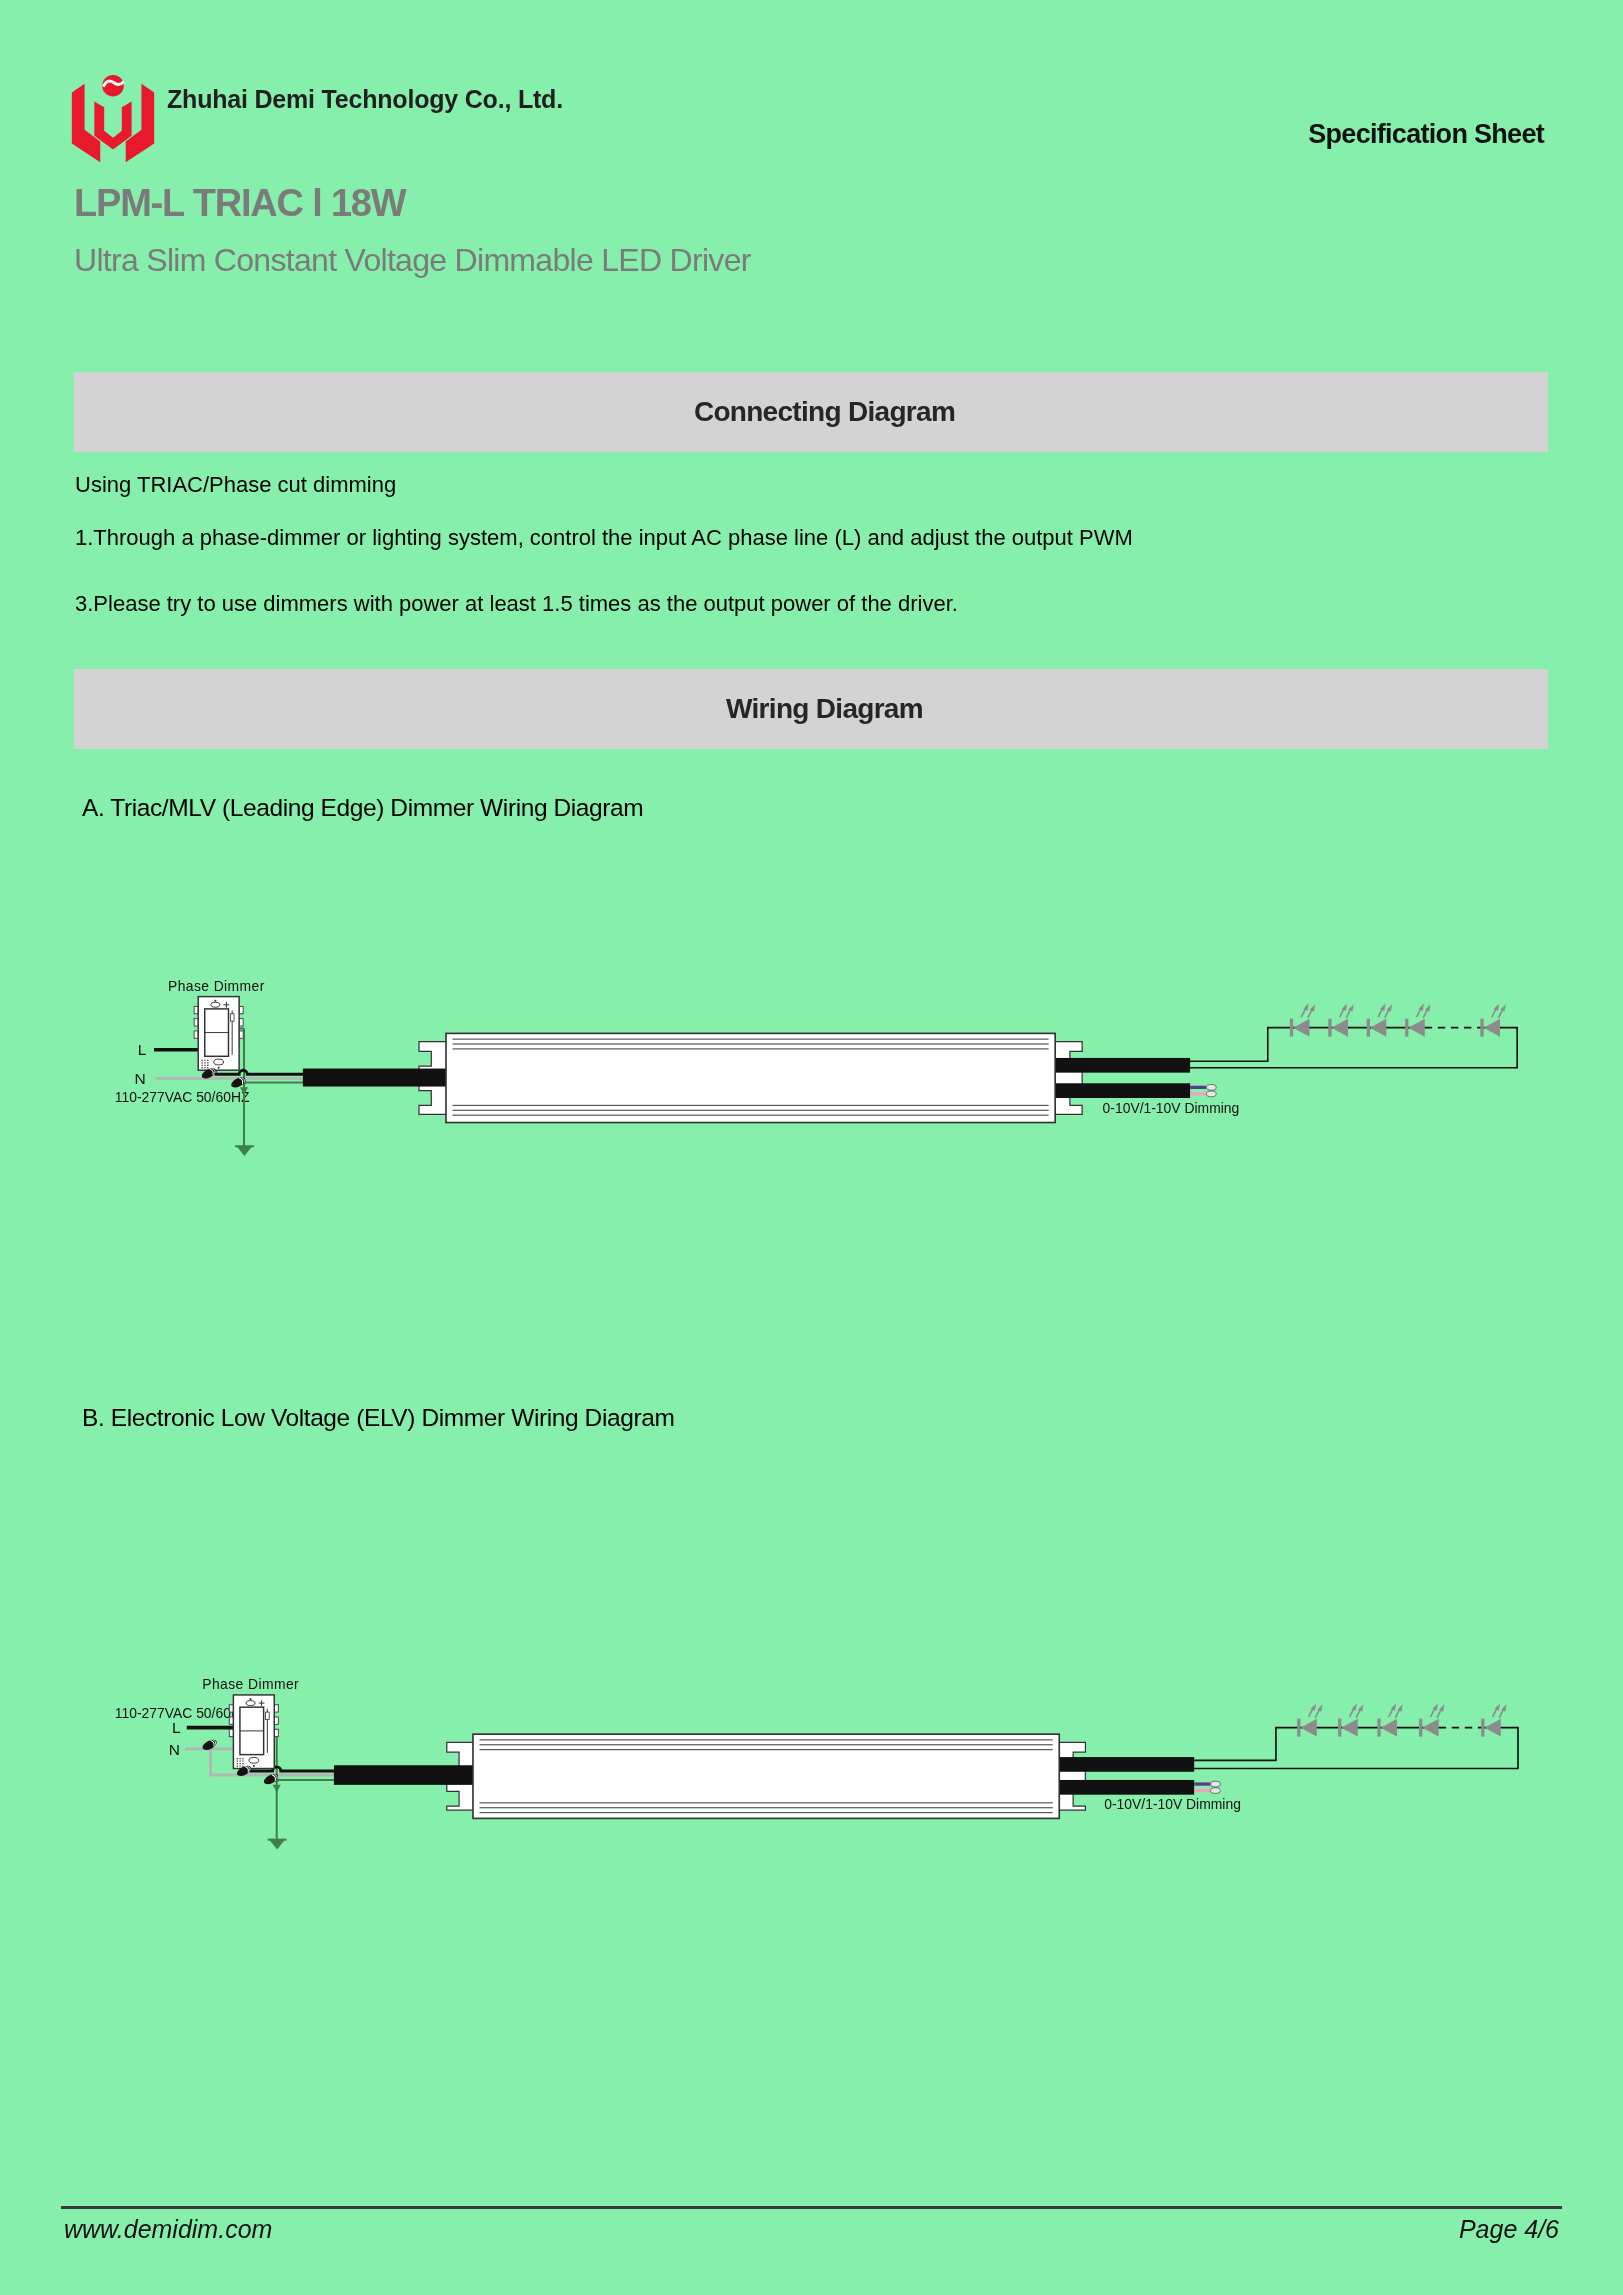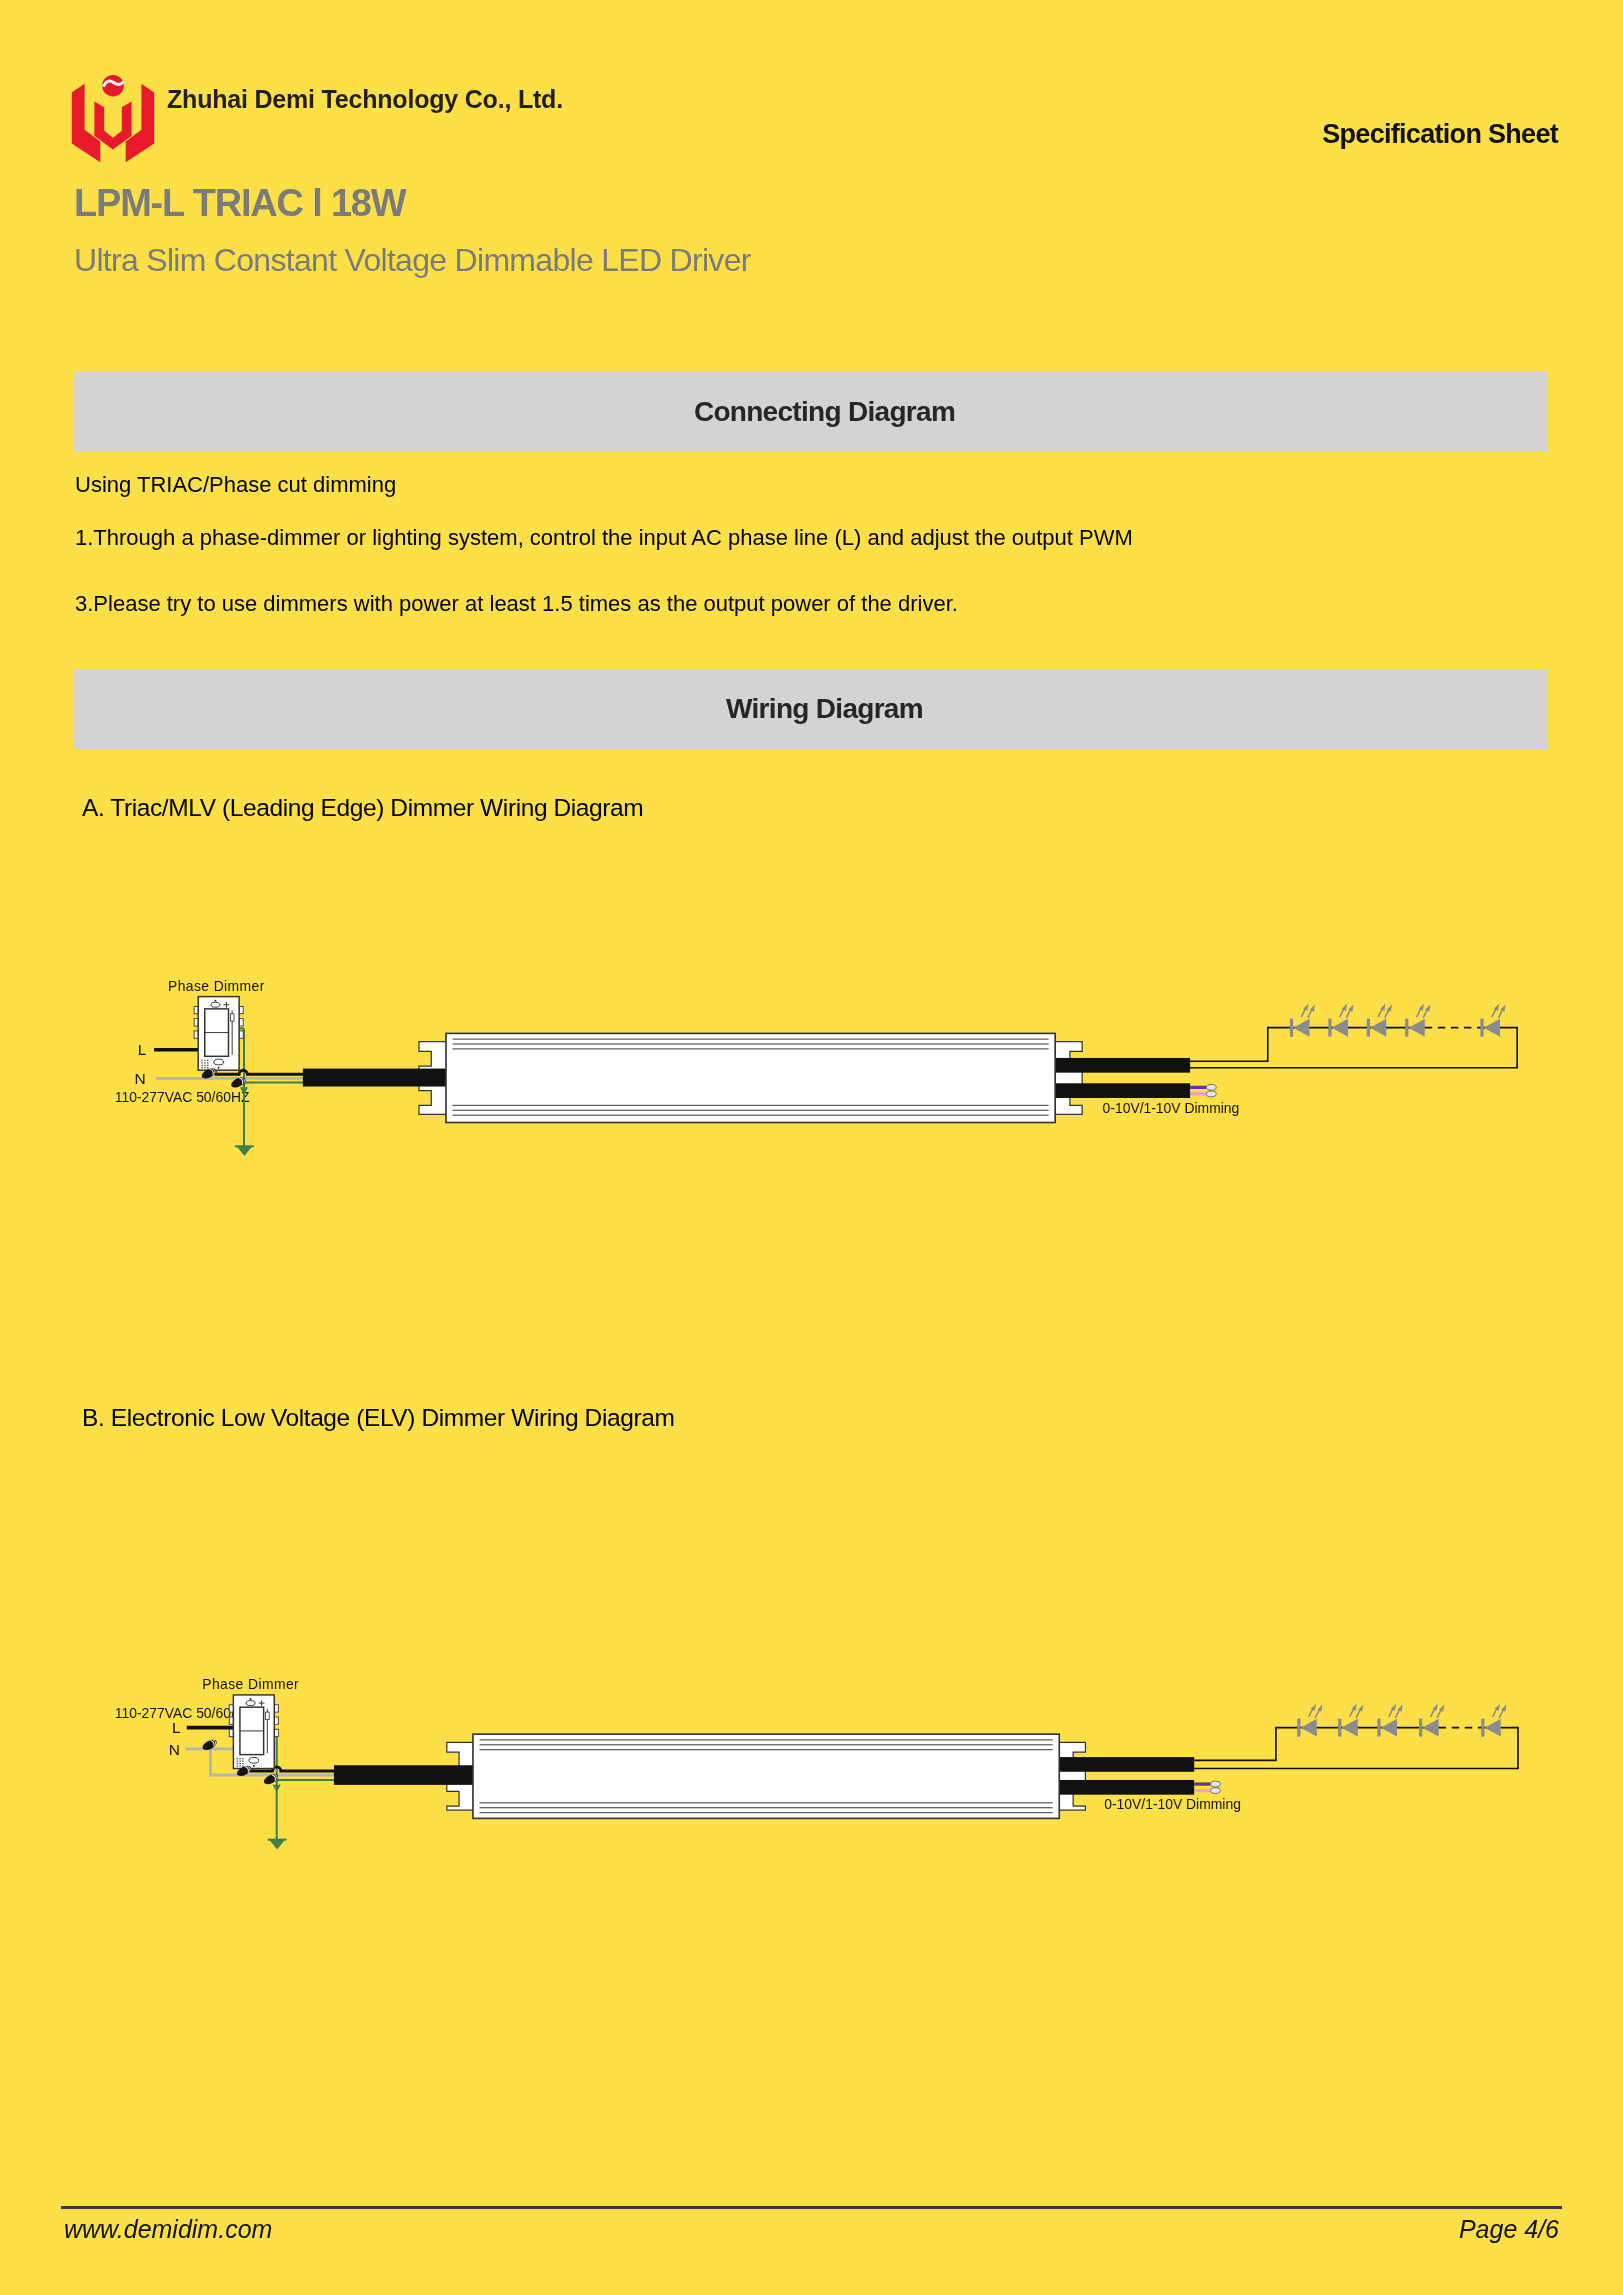--- a/index.html
+++ b/index.html
@@ -1,20 +1,20 @@
 <!DOCTYPE html>
 <html style="font-size:13px"><head>
 <meta charset="utf-8">
 <style>
   html,body{margin:0;padding:0;background:#ffffff;}
-  .page{position:relative;width:1623px;height:2295px;background:#fde047;overflow:hidden;
+  .page{position:relative;width:1623px;height:2295px;background:#86efac;overflow:hidden;
         font-family:"Liberation Sans",sans-serif;color:#1a1a1a;}
   .abs{position:absolute;}
   .company-name{left:167px;top:85px;font-size:25px;font-weight:bold;color:#231f20;letter-spacing:-0.2px;}
-  .spec-label{right:65px;top:119px;font-size:27px;font-weight:bold;color:#111;letter-spacing:-0.7px;}
+  .spec-label{right:79px;top:119px;font-size:27px;font-weight:bold;color:#111;letter-spacing:-0.7px;}
   .series-title{left:74px;top:182px;font-size:38px;font-weight:bold;color:#7b7b7b;letter-spacing:-1.2px;}
   .subtitle{left:74px;font-size:32px;font-weight:normal;color:#7b7b7b;letter-spacing:-0.7px;}
   .sub1{top:242px;} .sub2{top:290px;}
   .section-bar{left:74px;width:1474px;height:80px;background:#d3d3d3;}
   .bar1{top:372px;} .bar2{top:669px;}
   .section-heading{padding-left:27px;font-size:28px;font-weight:bold;color:#262626;line-height:80px;letter-spacing:-0.7px;text-align:center;}
   .body-text{left:75px;font-size:22px;color:#000;}
   .intro{top:472px;}
   .note{height:33px;}
   .n1{top:525px;} .n2{top:558px;} .n3{top:591px;}

